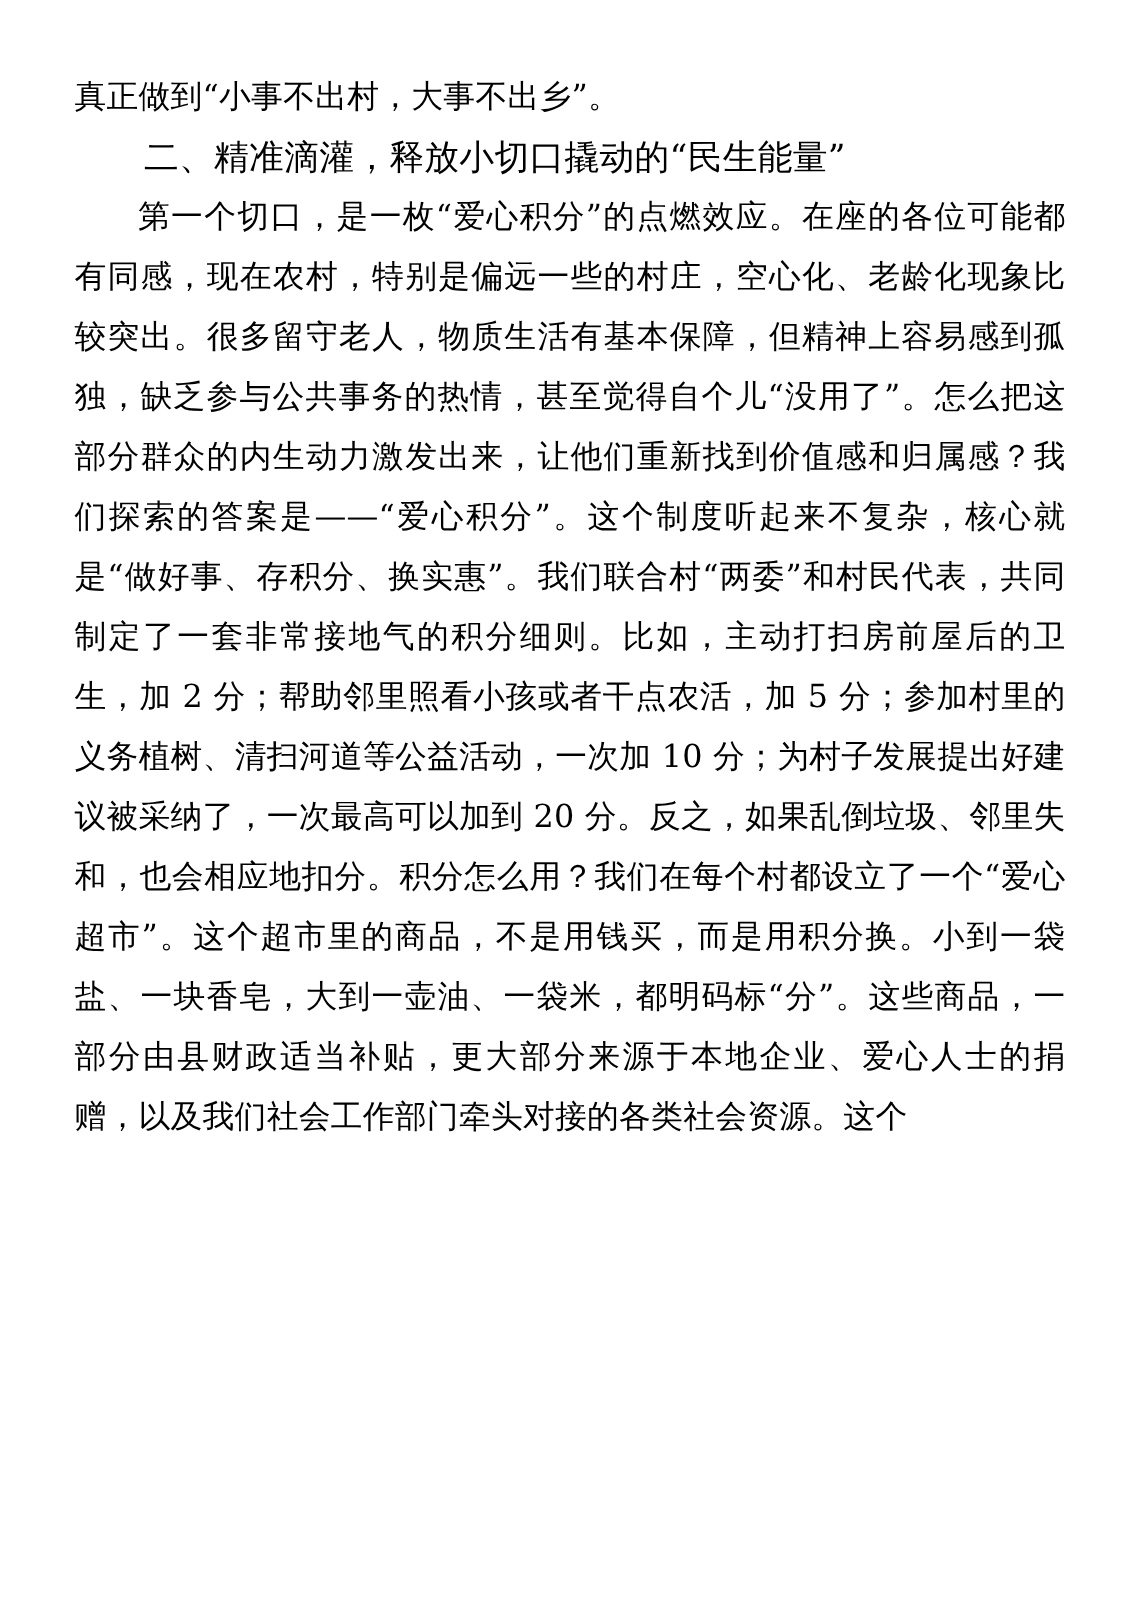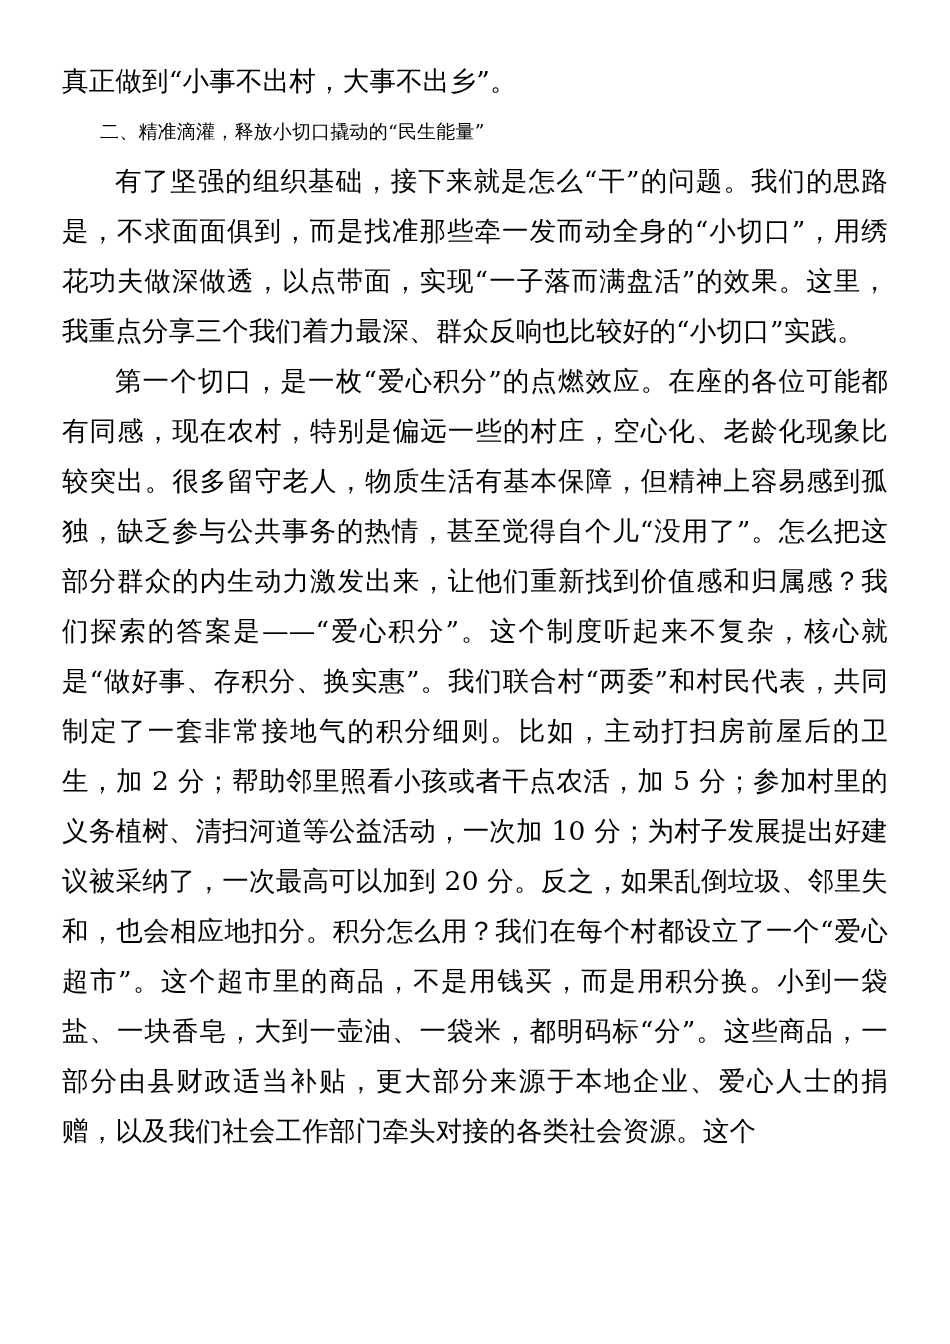--- a/index.html
+++ b/index.html
@@ -34,27 +34,26 @@
     text-indent: 0;
     white-space: normal;
   }
   .para.indent {
     text-indent: 2em;
   }
   .heading {
     margin: 0;
     text-indent: 2em;
     font-weight: normal;
-    font-size: 19px;
+    font-size: 29px;
     line-height: 50px;
   }
 </style>
 </head>
 <body>
 
 <div class="page">
   <div class="doc-body">
     <p class="para">真正做到“小事不出村，大事不出乡”。</p>
     <p class="heading">二、精准滴灌，释放小切口撬动的“民生能量”</p>
-    <p class="para indent">有了坚强的组织基础，接下来就是怎么“干”的问题。我们的思路是，不求面面俱到，而是找准那些牵一发而动全身的“小切口”，用绣花功夫做深做透，以点带面，实现“一子落而满盘活”的效果。这里，我重点分享三个我们着力最深、群众反响也比较好的“小切口”实践。</p>
     <p class="para indent">第一个切口，是一枚“爱心积分”的点燃效应。在座的各位可能都有同感，现在农村，特别是偏远一些的村庄，空心化、老龄化现象比较突出。很多留守老人，物质生活有基本保障，但精神上容易感到孤独，缺乏参与公共事务的热情，甚至觉得自个儿“没用了”。怎么把这部分群众的内生动力激发出来，让他们重新找到价值感和归属感？我们探索的答案是——“爱心积分”。这个制度听起来不复杂，核心就是“做好事、存积分、换实惠”。我们联合村“两委”和村民代表，共同制定了一套非常接地气的积分细则。比如，主动打扫房前屋后的卫生，加 2 分；帮助邻里照看小孩或者干点农活，加 5 分；参加村里的义务植树、清扫河道等公益活动，一次加 10 分；为村子发展提出好建议被采纳了，一次最高可以加到 20 分。反之，如果乱倒垃圾、邻里失和，也会相应地扣分。积分怎么用？我们在每个村都设立了一个“爱心超市”。这个超市里的商品，不是用钱买，而是用积分换。小到一袋盐、一块香皂，大到一壶油、一袋米，都明码标“分”。这些商品，一部分由县财政适当补贴，更大部分来源于本地企业、爱心人士的捐赠，以及我们社会工作部门牵头对接的各类社会资源。这个</p>
   </div>
 </div>
 
 </body></html>

